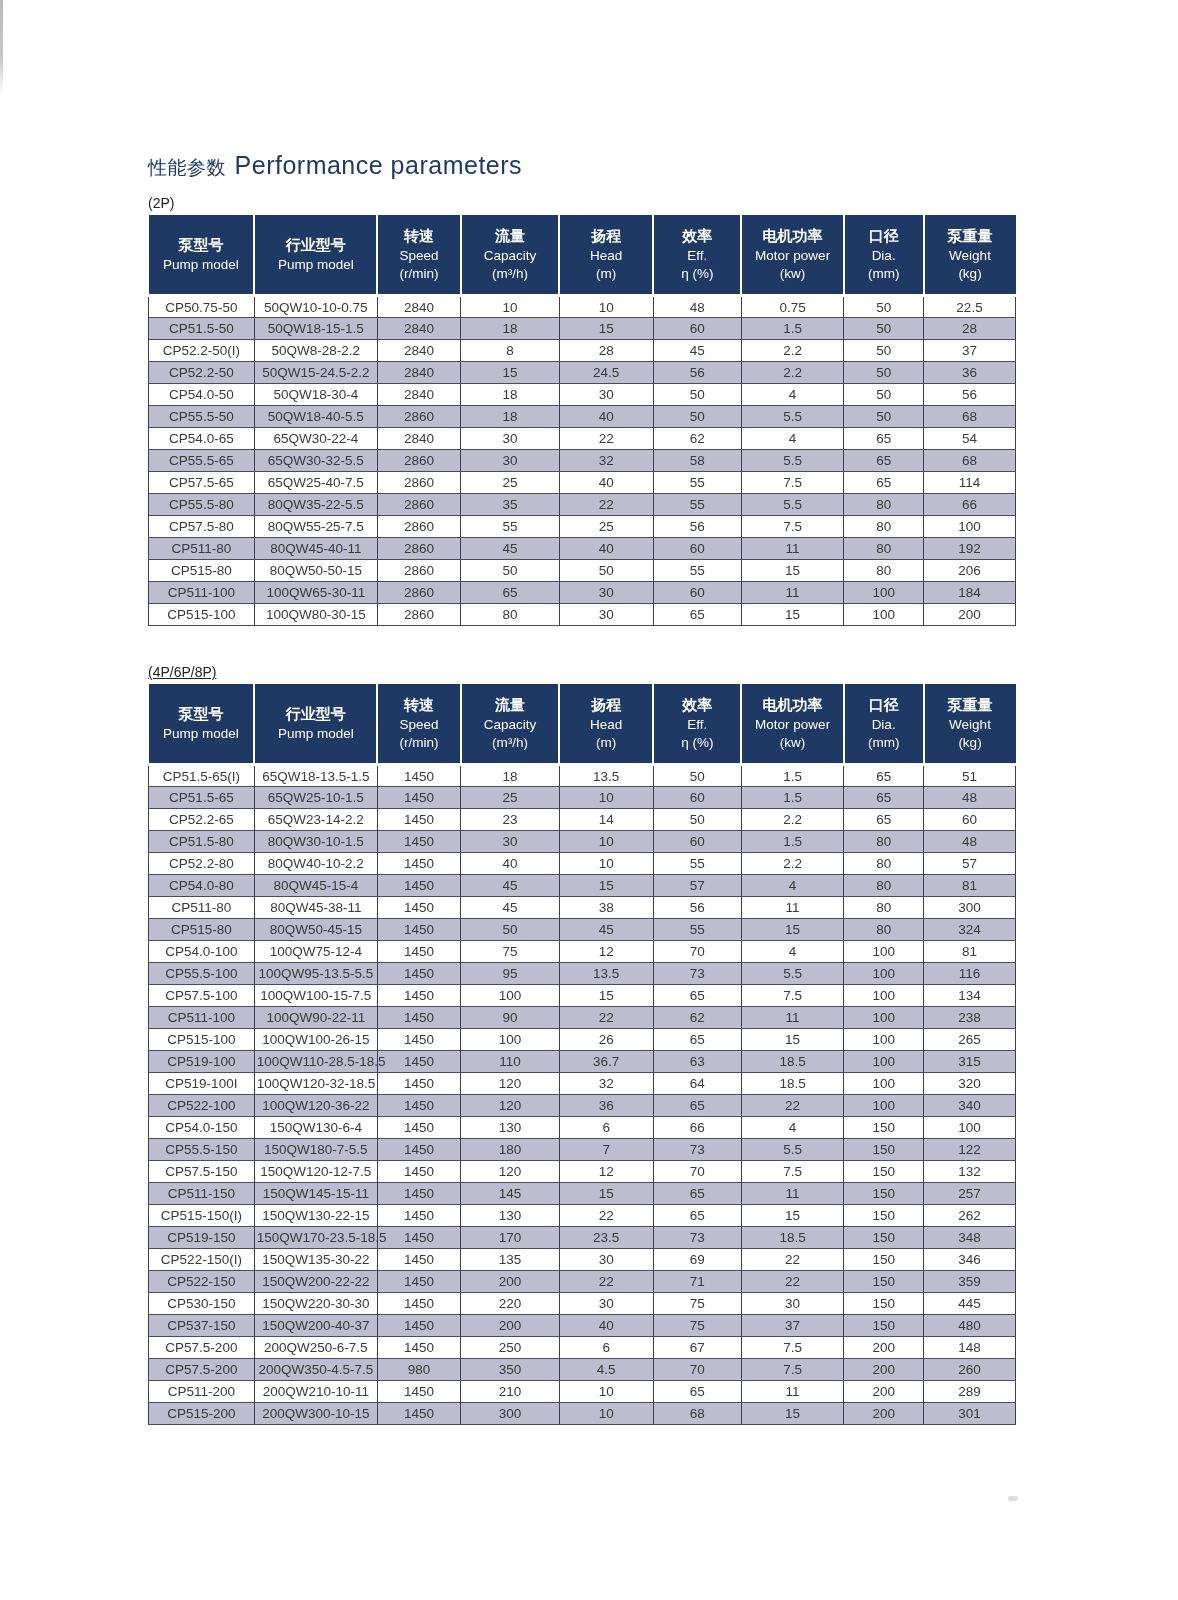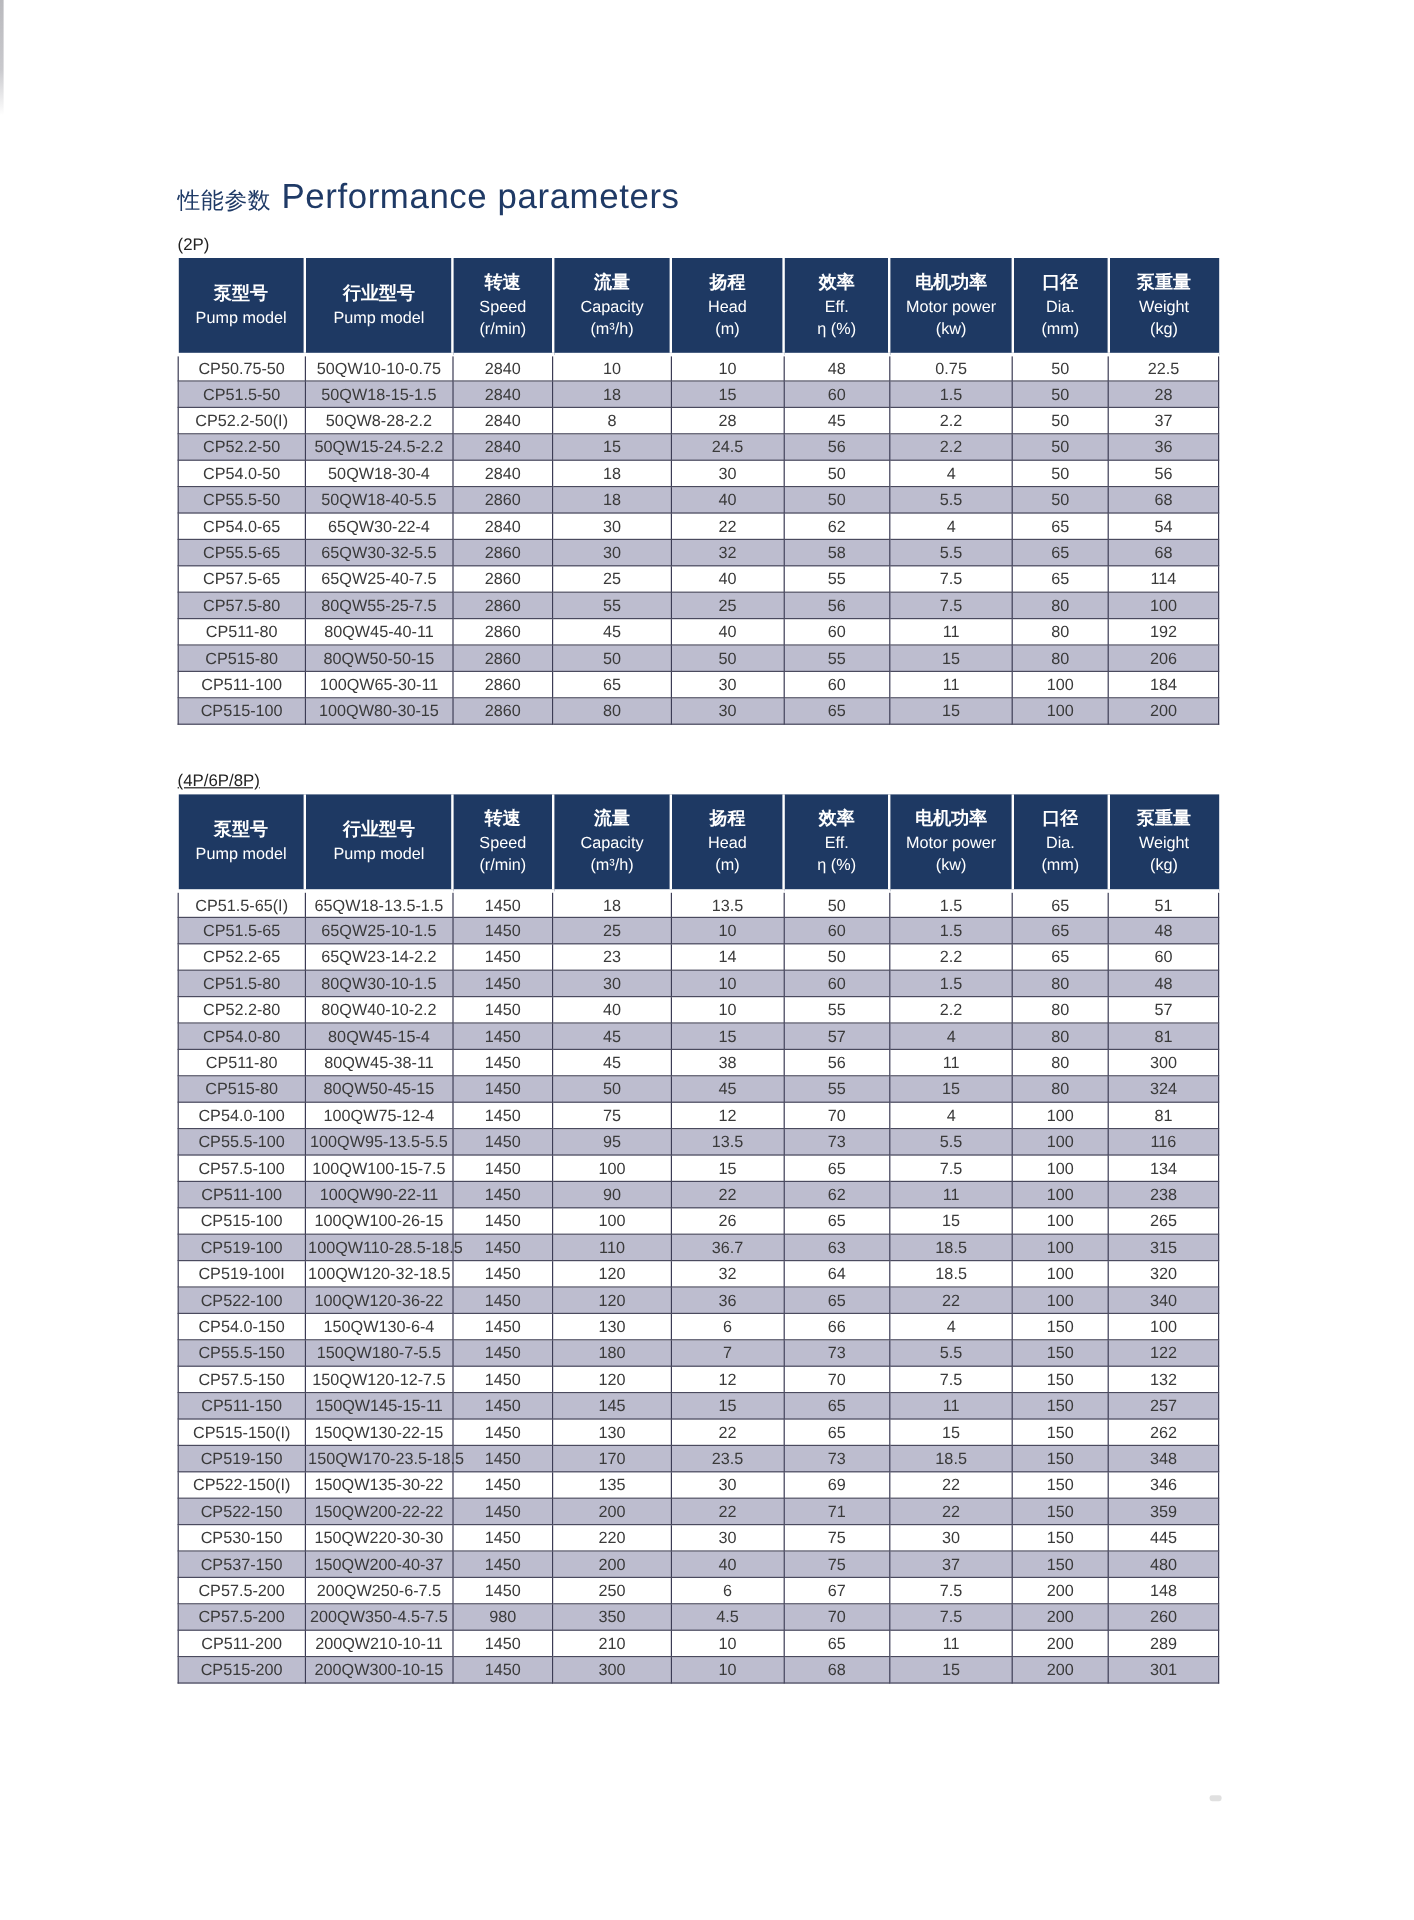--- a/index.html
+++ b/index.html
@@ -28,21 +28,21 @@
     top: 148px;
     width: 868px;
   }
   .page-title {
     color: #1f3a66;
     font-size: 29px;
     letter-spacing: 0.5px;
     white-space: nowrap;
   }
   .page-title .zh { font-size: 19px; }
-  .page-title .en { font-size: 29px; }
+  .page-title .en { font-size: 25px; }
   .table-tag {
     font-size: 14px;
     color: #222;
     margin-top: 14px;
     margin-bottom: 4px;
   }
   .table-tag.second { margin-top: 38px; text-decoration: underline; }
   table.perf {
     width: 100%;
     border-collapse: collapse;
@@ -251,20 +251,31 @@
             <td>65QW25-40-7.5</td>
             <td>2860</td>
             <td>25</td>
             <td>40</td>
             <td>55</td>
             <td>7.5</td>
             <td>65</td>
             <td>114</td>
           </tr>
           <tr>
+            <td>CP55.5-80</td>
+            <td>80QW35-22-5.5</td>
+            <td>2860</td>
+            <td>35</td>
+            <td>22</td>
+            <td>55</td>
+            <td>5.5</td>
+            <td>80</td>
+            <td>66</td>
+          </tr>
+          <tr>
             <td>CP57.5-80</td>
             <td>80QW55-25-7.5</td>
             <td>2860</td>
             <td>55</td>
             <td>25</td>
             <td>56</td>
             <td>7.5</td>
             <td>80</td>
             <td>100</td>
           </tr>

